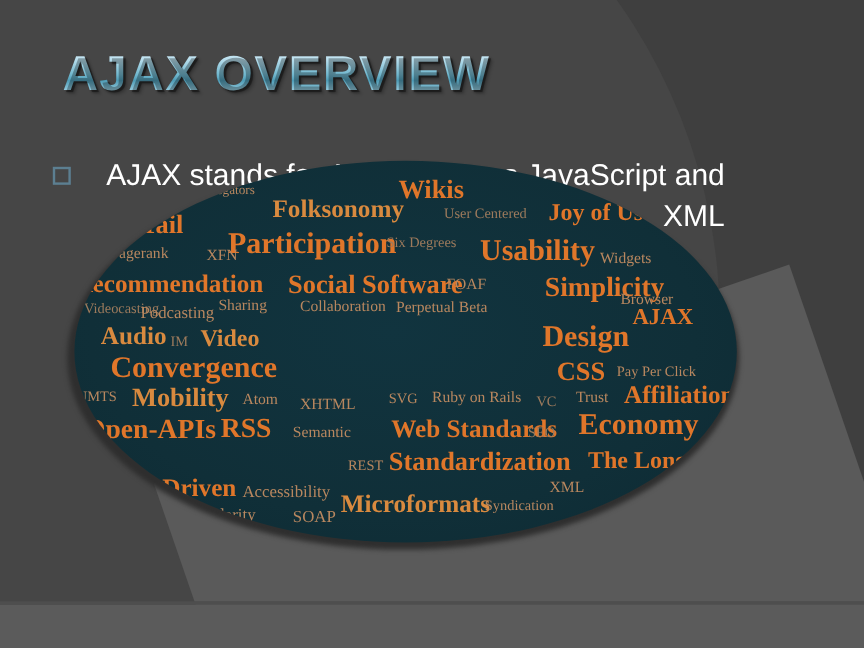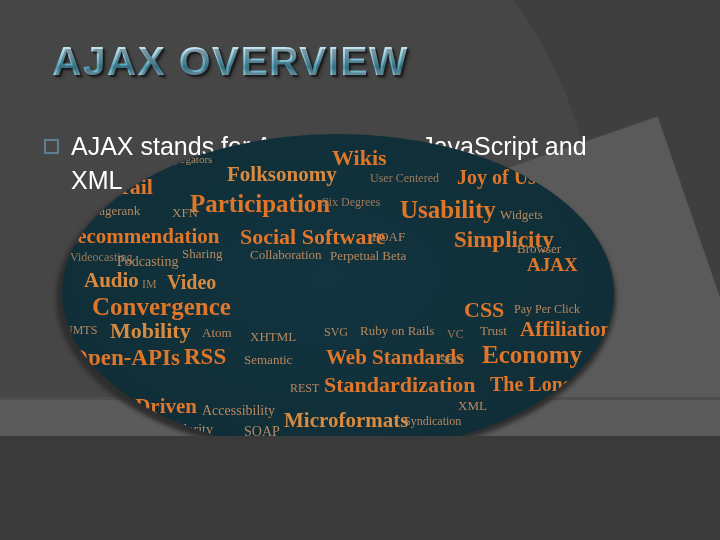--- a/index.html
+++ b/index.html
@@ -3,24 +3,25 @@
 <meta charset="utf-8">
 <style>
   html, body {
     margin: 0;
     padding: 0;
     background: #3a3a3a;
   }
   .slide {
     position: relative;
     width: 720px;
-    height: 436px;
+    height: 540px;
     overflow: hidden;
     background: #0f766e;
     font-family: "Liberation Sans", sans-serif;
+    text-align: right;
   }
 
   
   .bg-base {
     position: absolute;
     inset: 0;
     background: #3f3f3f;
   }
   .bg-arc {
     position: absolute;
@@ -194,20 +195,21 @@
         <span class="w c-bright bold" style="left: 392px; top: 94px; font-size: 23px;">Simplicity</span>
         <span class="w c-dim" style="left: 8px; top: 117px; font-size: 12px;">Videocasting</span>
         <span class="w c-soft" style="left: 120px; top: 113px; font-size: 13px;">Sharing</span>
         <span class="w c-soft" style="left: 188px; top: 114px; font-size: 13px;">Collaboration</span>
         <span class="w c-soft" style="left: 268px; top: 115px; font-size: 13px;">Perpetual Beta</span>
         <span class="w c-soft" style="left: 455px; top: 108px; font-size: 13px;">Browser</span>
         <span class="w c-soft" style="left: 55px; top: 121px; font-size: 14px;">Podcasting</span>
         <span class="w c-mid bold" style="left: 22px; top: 136px; font-size: 21px;">Audio</span>
         <span class="w c-dim" style="left: 80px; top: 144px; font-size: 12px;">IM</span>
         <span class="w c-mid bold" style="left: 105px; top: 138px; font-size: 20px;">Video</span>
+        <span class="w c-bright bold" style="left: 390px; top: 134px; font-size: 25px;">Design</span>
         <span class="w c-bright bold" style="left: 465px; top: 121px; font-size: 19px;">AJAX</span>
         <span class="w c-bright bold" style="left: 30px; top: 160px; font-size: 25px;">Convergence</span>
         <span class="w c-bright bold" style="left: 402px; top: 165px; font-size: 22px;">CSS</span>
         <span class="w c-soft" style="left: 452px; top: 169px; font-size: 12px;">Pay Per Click</span>
         <span class="w c-soft" style="left: 2px; top: 190px; font-size: 12px;">UMTS</span>
         <span class="w c-mid bold" style="left: 48px; top: 186px; font-size: 22px;">Mobility</span>
         <span class="w c-soft" style="left: 140px; top: 192px; font-size: 13px;">Atom</span>
         <span class="w c-soft" style="left: 188px; top: 196px; font-size: 13px;">XHTML</span>
         <span class="w c-soft" style="left: 250px; top: 192px; font-size: 12px; margin-left: 12px;">SVG</span>
         <span class="w c-soft" style="left: 298px; top: 190px; font-size: 13px;">Ruby on Rails</span>

